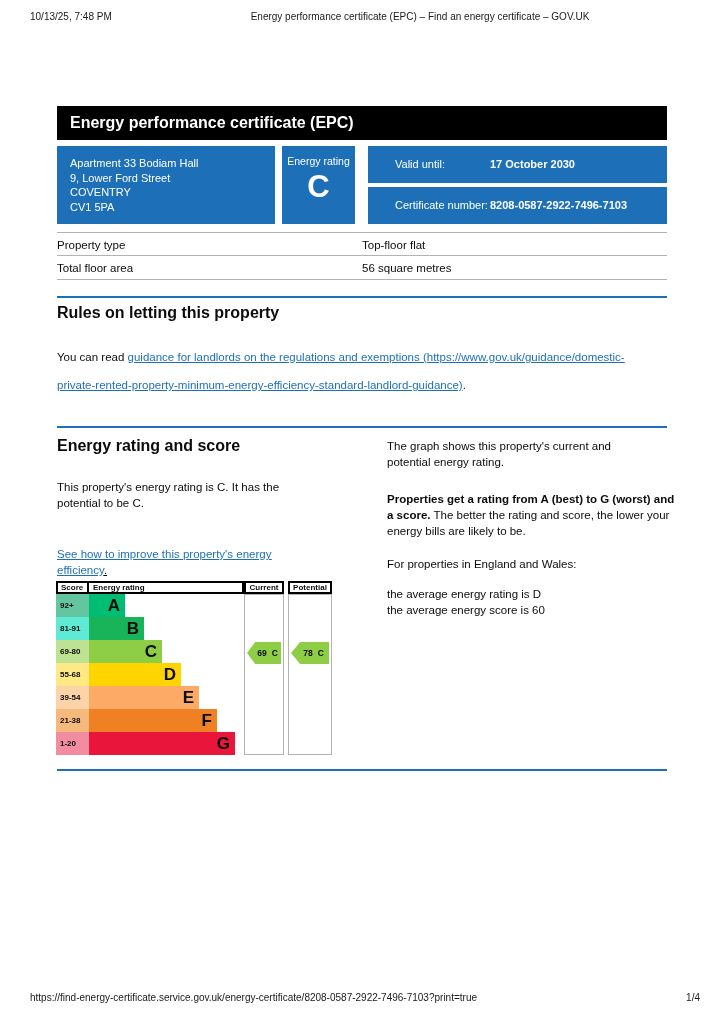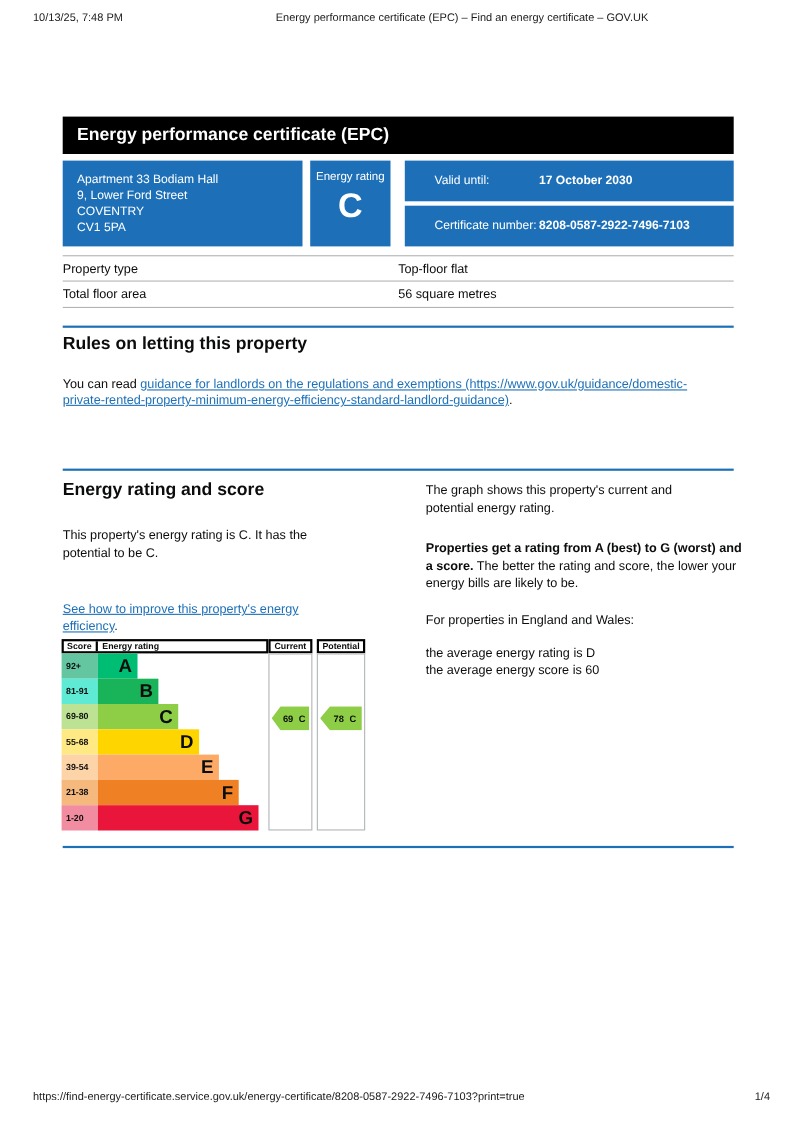--- a/index.html
+++ b/index.html
@@ -44,27 +44,27 @@
   .blue-rule { left:57px; width:610px; height:0; border-top:2px solid #1d70b8; }
 
   a.govuk-link { color:#1d70b8; text-decoration:underline; cursor:pointer; }
   h2.sec-h { font-size:16px; font-weight:bold; color:#0b0c0c; }
   .body-text { font-size:11.5px; line-height:16px; }
 
   
   #rules { left:57px; top:304px; width:610px; }
   #rules h2 { margin-bottom:21px; }
   #rules .p1 { margin-bottom:15px; }
-  #rules .p2 { line-height:14px; width:604px; }
+  #rules .p2 { line-height:28px; width:604px; }
 
   
   #rating-left { left:57px; top:437px; width:258px; }
   #rating-left h2 { margin-bottom:24px; }
   #rating-left .p1 { white-space:pre-line; margin-bottom:35px; }
-  #rating-left .plink { white-space:pre-line; line-height:16px; }
+  #rating-left .plink { white-space:pre-line; line-height:16px;text-decoration:underline; }
   #rating-right { left:387px; top:438px; width:288px; }
   #rating-right .p1 { white-space:pre-line; margin-bottom:21px; }
   #rating-right .p2 { margin-bottom:17px; }
   #rating-right .p3 { margin-bottom:14px; }
   #rating-right .stats { white-space:pre-line;margin-top:12px; }
 
   
   #chart { left:56px; top:581px; width:276px; height:174px; font-size:8px; }
   #chart-bands { position:absolute; left:0; top:0; width:188px; }
   .chart-header { display:flex; height:13px; border:2px solid #000; font-weight:bold; line-height:9px; }

